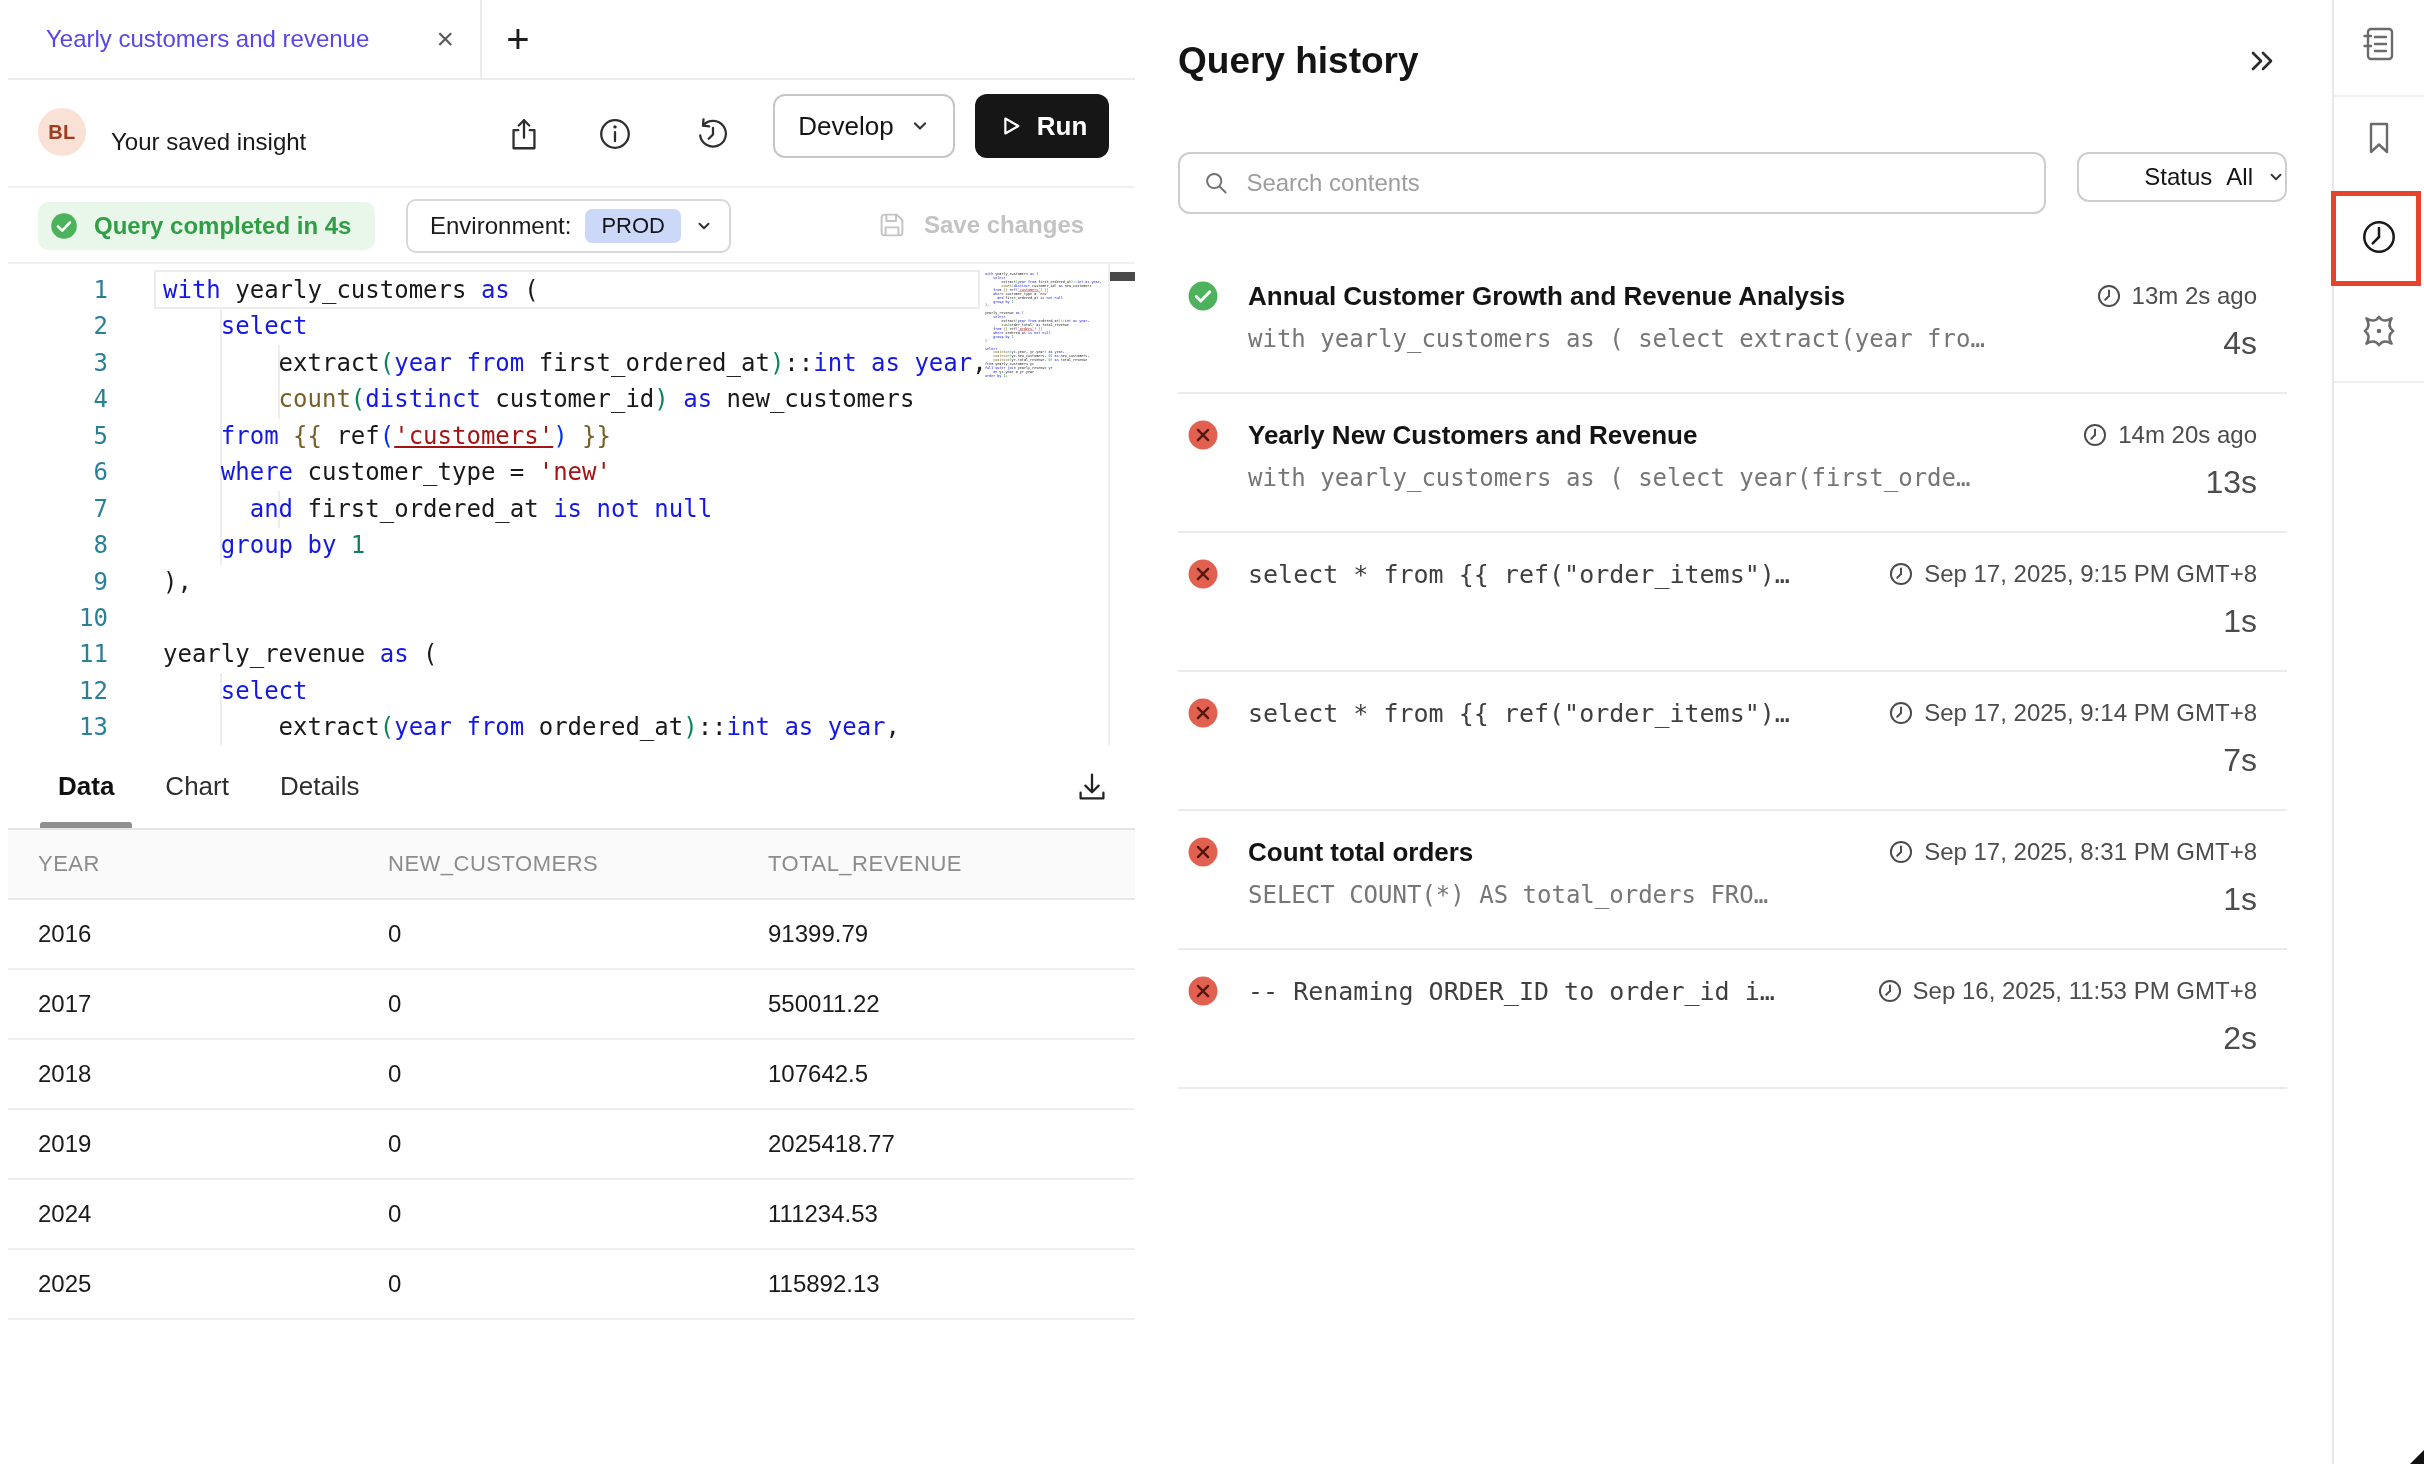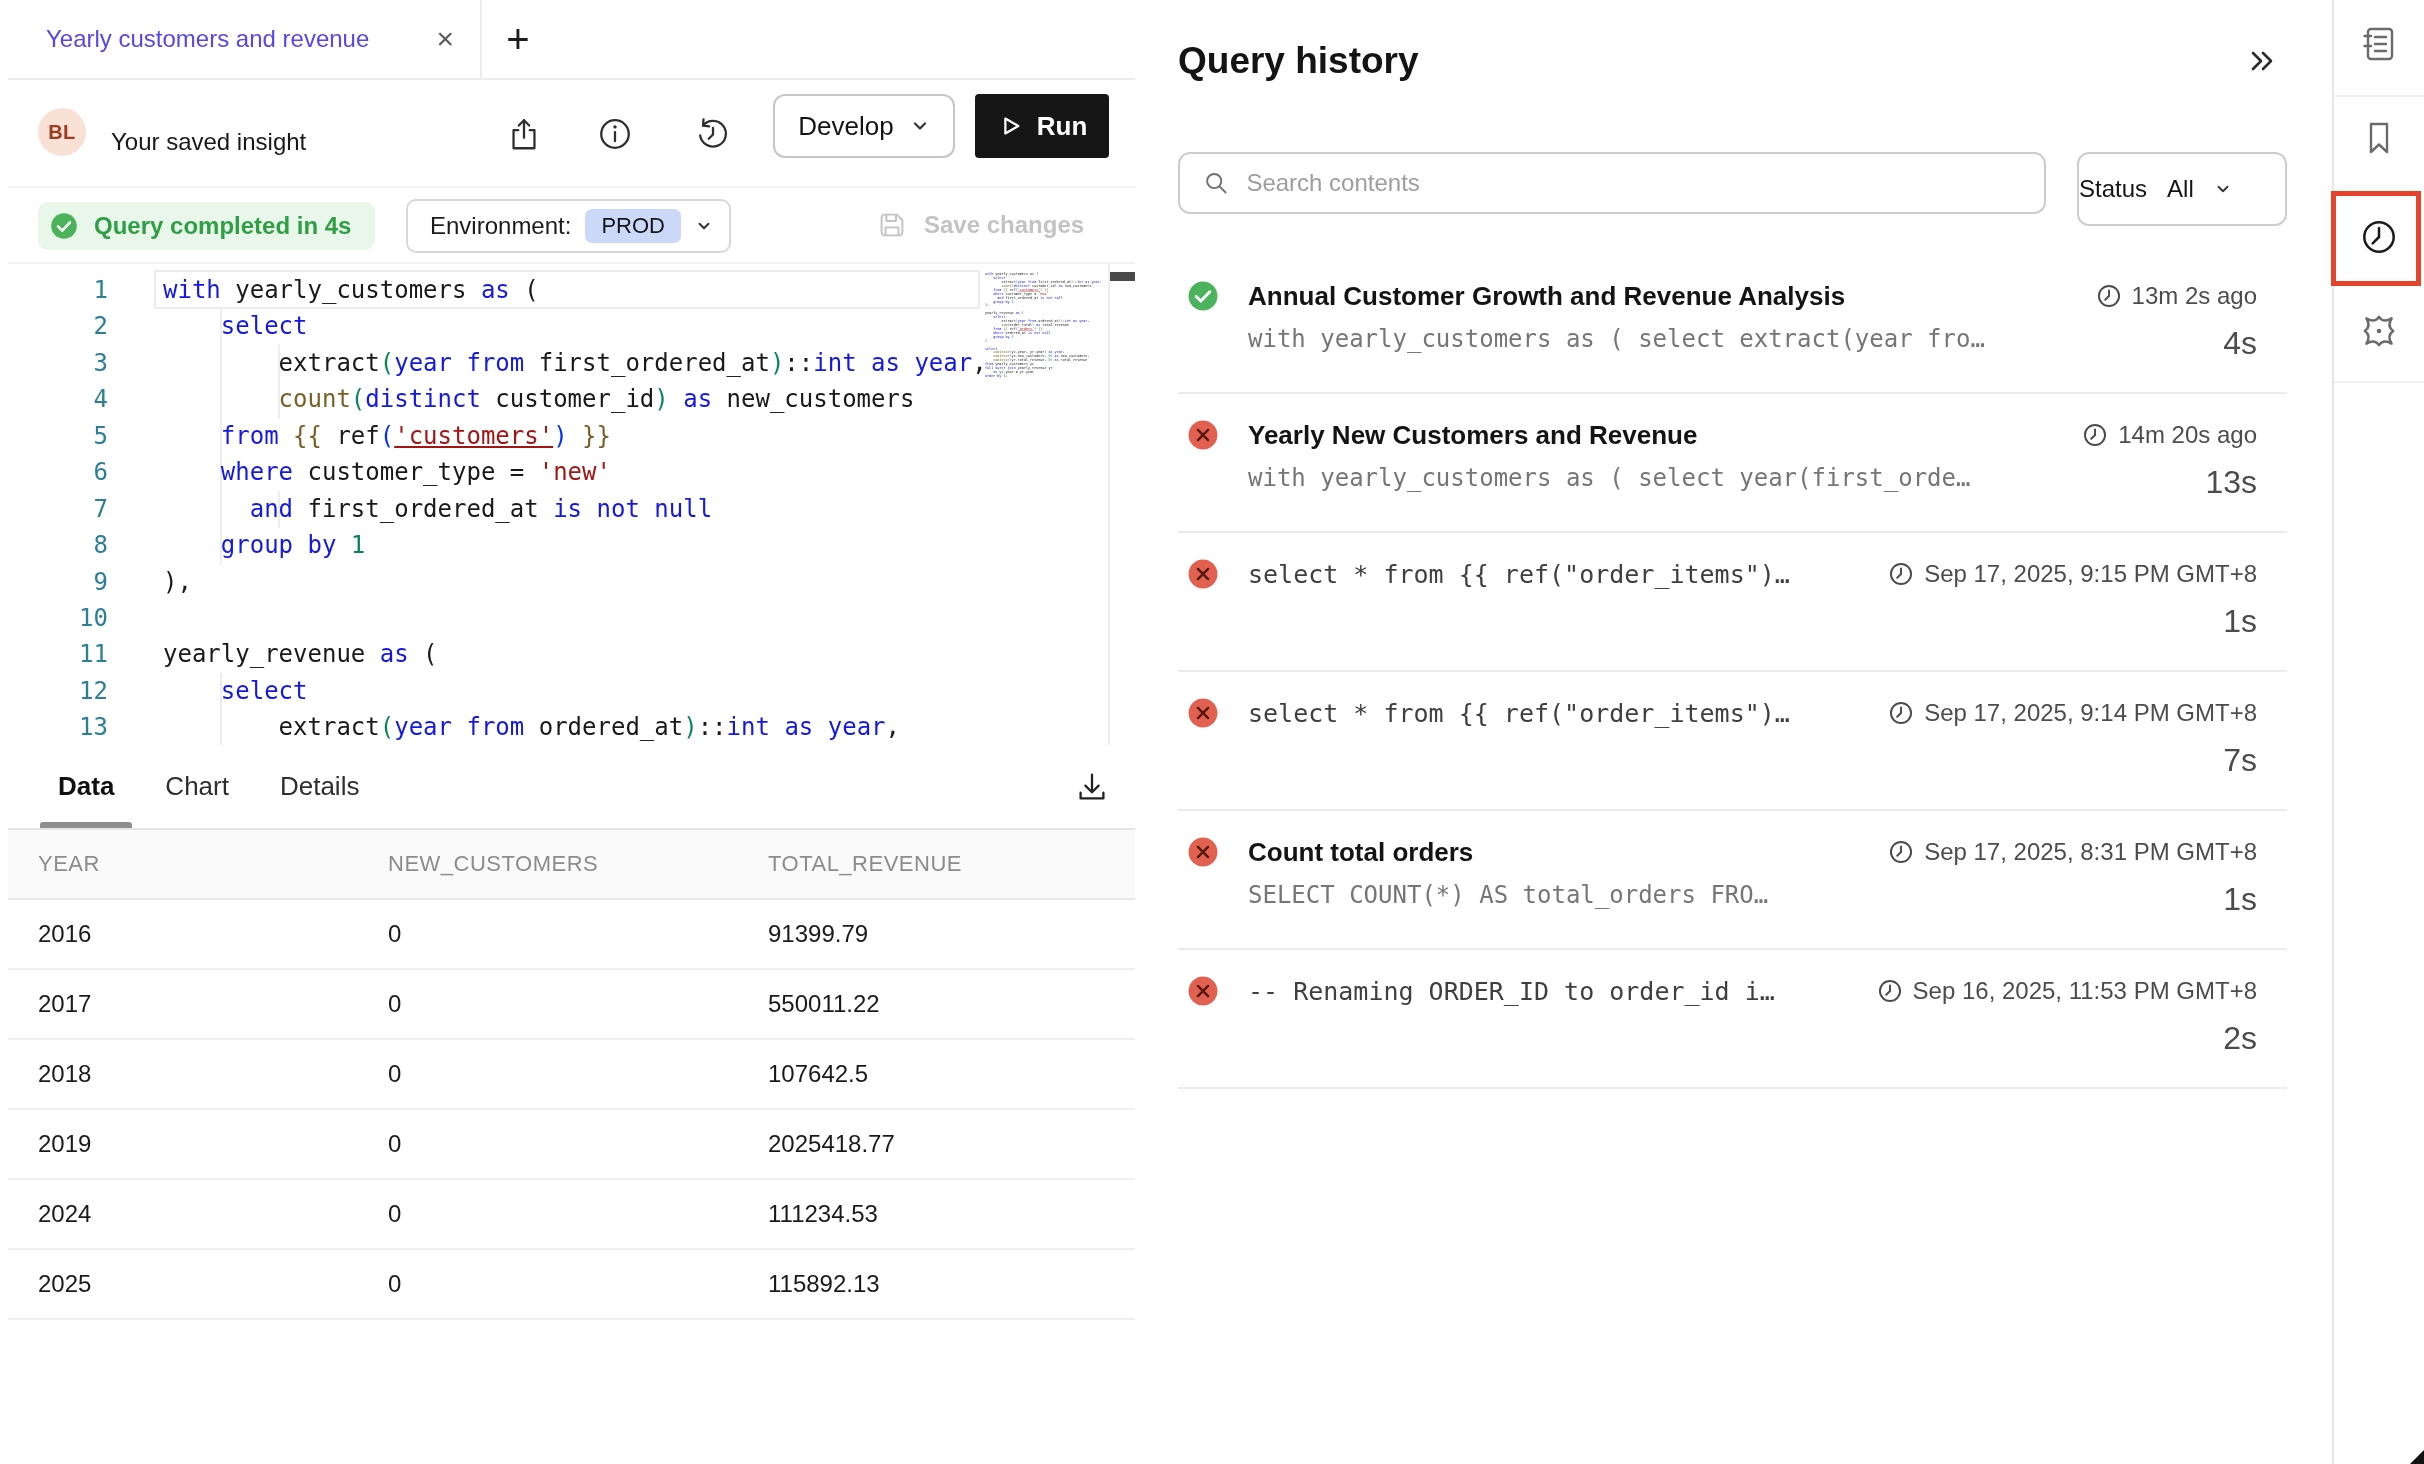--- a/index.html
+++ b/index.html
@@ -23,21 +23,21 @@
   .insight-bar { position:absolute; top:82px; left:0; right:0; height:104px; }
   .avatar { position:absolute; left:30px; top:26px; width:48px; height:48px; border-radius:50%;
     background:#f9e1d5; color:#9e3c22; font-size:20px; font-weight:700; display:flex;
     align-items:center; justify-content:center; letter-spacing:.5px; }
   .insight-label { position:absolute; left:103px; top:50%; transform:translateY(-50%); font-size:24px; color:#191919;margin-top:8px; }
   .ib-icon { position:absolute; top:33px; width:38px; height:38px; cursor:pointer; }
   .develop-btn { position:absolute; left:765px; top:12px; width:182px; height:64px; border:2px solid #c6c6c6;
     border-radius:12px; background:#fff; display:flex; align-items:center; justify-content:center; gap:16px;
     font-size:26px; color:#141414; cursor:pointer; }
   .run-btn { position:absolute; left:967px; top:12px; width:134px; height:64px; background:#161616;
-    border:none; border-radius:4px; color:#fff; display:flex; align-items:center; justify-content:center;
+    border:none; border-radius:12px; color:#fff; display:flex; align-items:center; justify-content:center;
     gap:14px; font-size:26px; font-weight:600; cursor:pointer; }
 
   .status-row { position:absolute; top:186px; left:0; right:0; height:78px;
     border-top:2px solid #f1f1f1; border-bottom:2px solid #f1f1f1; }
   .query-badge { position:absolute; left:30px; top:14px; height:48px; border-radius:10px; background:#e8f7ea;
     display:flex; align-items:center; gap:14px; padding:0 24px 0 10px; color:#2f9e44; font-size:24px; font-weight:600; }
   .env-box { position:absolute; left:398px; top:11px; height:54px; border:2px solid #d8d8d8; border-radius:10px;
     display:flex; align-items:center; gap:14px; padding:0 16px 0 22px; cursor:pointer; background:#fff; }
   .env-label { font-size:24px; color:#1b1b1b; }
   .env-pill { background:#ccd8f7; border-radius:7px; padding:4px 16px; font-size:22px; color:#14151a; }
@@ -80,22 +80,22 @@
 
   
   .right-panel { position:absolute; left:1135px; top:0; width:1197px; height:1464px; background:#fff; }
   .qh-title { position:absolute; left:43px; top:40px; font-size:37px; font-weight:600; color:#141414; }
   .collapse-btn { position:absolute; right:52px; top:44px; width:34px; height:34px; cursor:pointer; }
   .search-box { position:absolute; left:43px; top:152px; width:868px; height:62px; border:2px solid #cdcdcd;
     border-radius:12px; display:flex; align-items:center; gap:16px; padding:0 22px; }
   .search-box input { border:none; outline:none; font-size:24px; color:#222; width:100%;
     font-family:"Liberation Sans", sans-serif; background:transparent; }
   .search-box input::placeholder { color:#9d9d9d; }
-  .status-btn { position:absolute; left:942px; top:152px; width:210px; height:74px; border:2px solid #cdcdcd;
-    border-radius:12px; background:#fff; display:flex; align-items:center; justify-content:flex-start; gap:20px;
+  .status-btn { position:absolute; left:942px; top:152px; width:210px; height:50px; border:2px solid #cdcdcd;
+    border-radius:12px; background:#fff; display:flex; align-items:center; justify-content:flex-end; gap:14px;
     font-size:24px; color:#141414; cursor:pointer; }
   .h-list { position:absolute; left:43px; top:255px; width:1109px; }
   .h-item { border-bottom:2px solid #ebebeb; padding:24px 0 30px; cursor:pointer; }
   .h-row1 { display:flex; align-items:center; gap:28px; padding:0 30px 0 8px; }
   .h-status { width:34px; height:34px; flex:none; }
   .h-title { flex:1; font-size:26px; font-weight:600; color:#141414; white-space:nowrap; overflow:hidden; }
   .h-title.is-mono { font-family:"DejaVu Sans Mono", monospace; font-size:25px; font-weight:400; color:#3f3f3f; }
   .h-time { display:flex; align-items:center; gap:10px; color:#4c4c4c; font-size:24px; white-space:nowrap; flex:none; }
   .h-row2 { display:flex; margin-top:12px; padding:0 30px 0 70px; min-height:30px; }
   .h-subtitle { flex:1; font-family:"DejaVu Sans Mono", monospace; font-size:24px; color:#767676;

